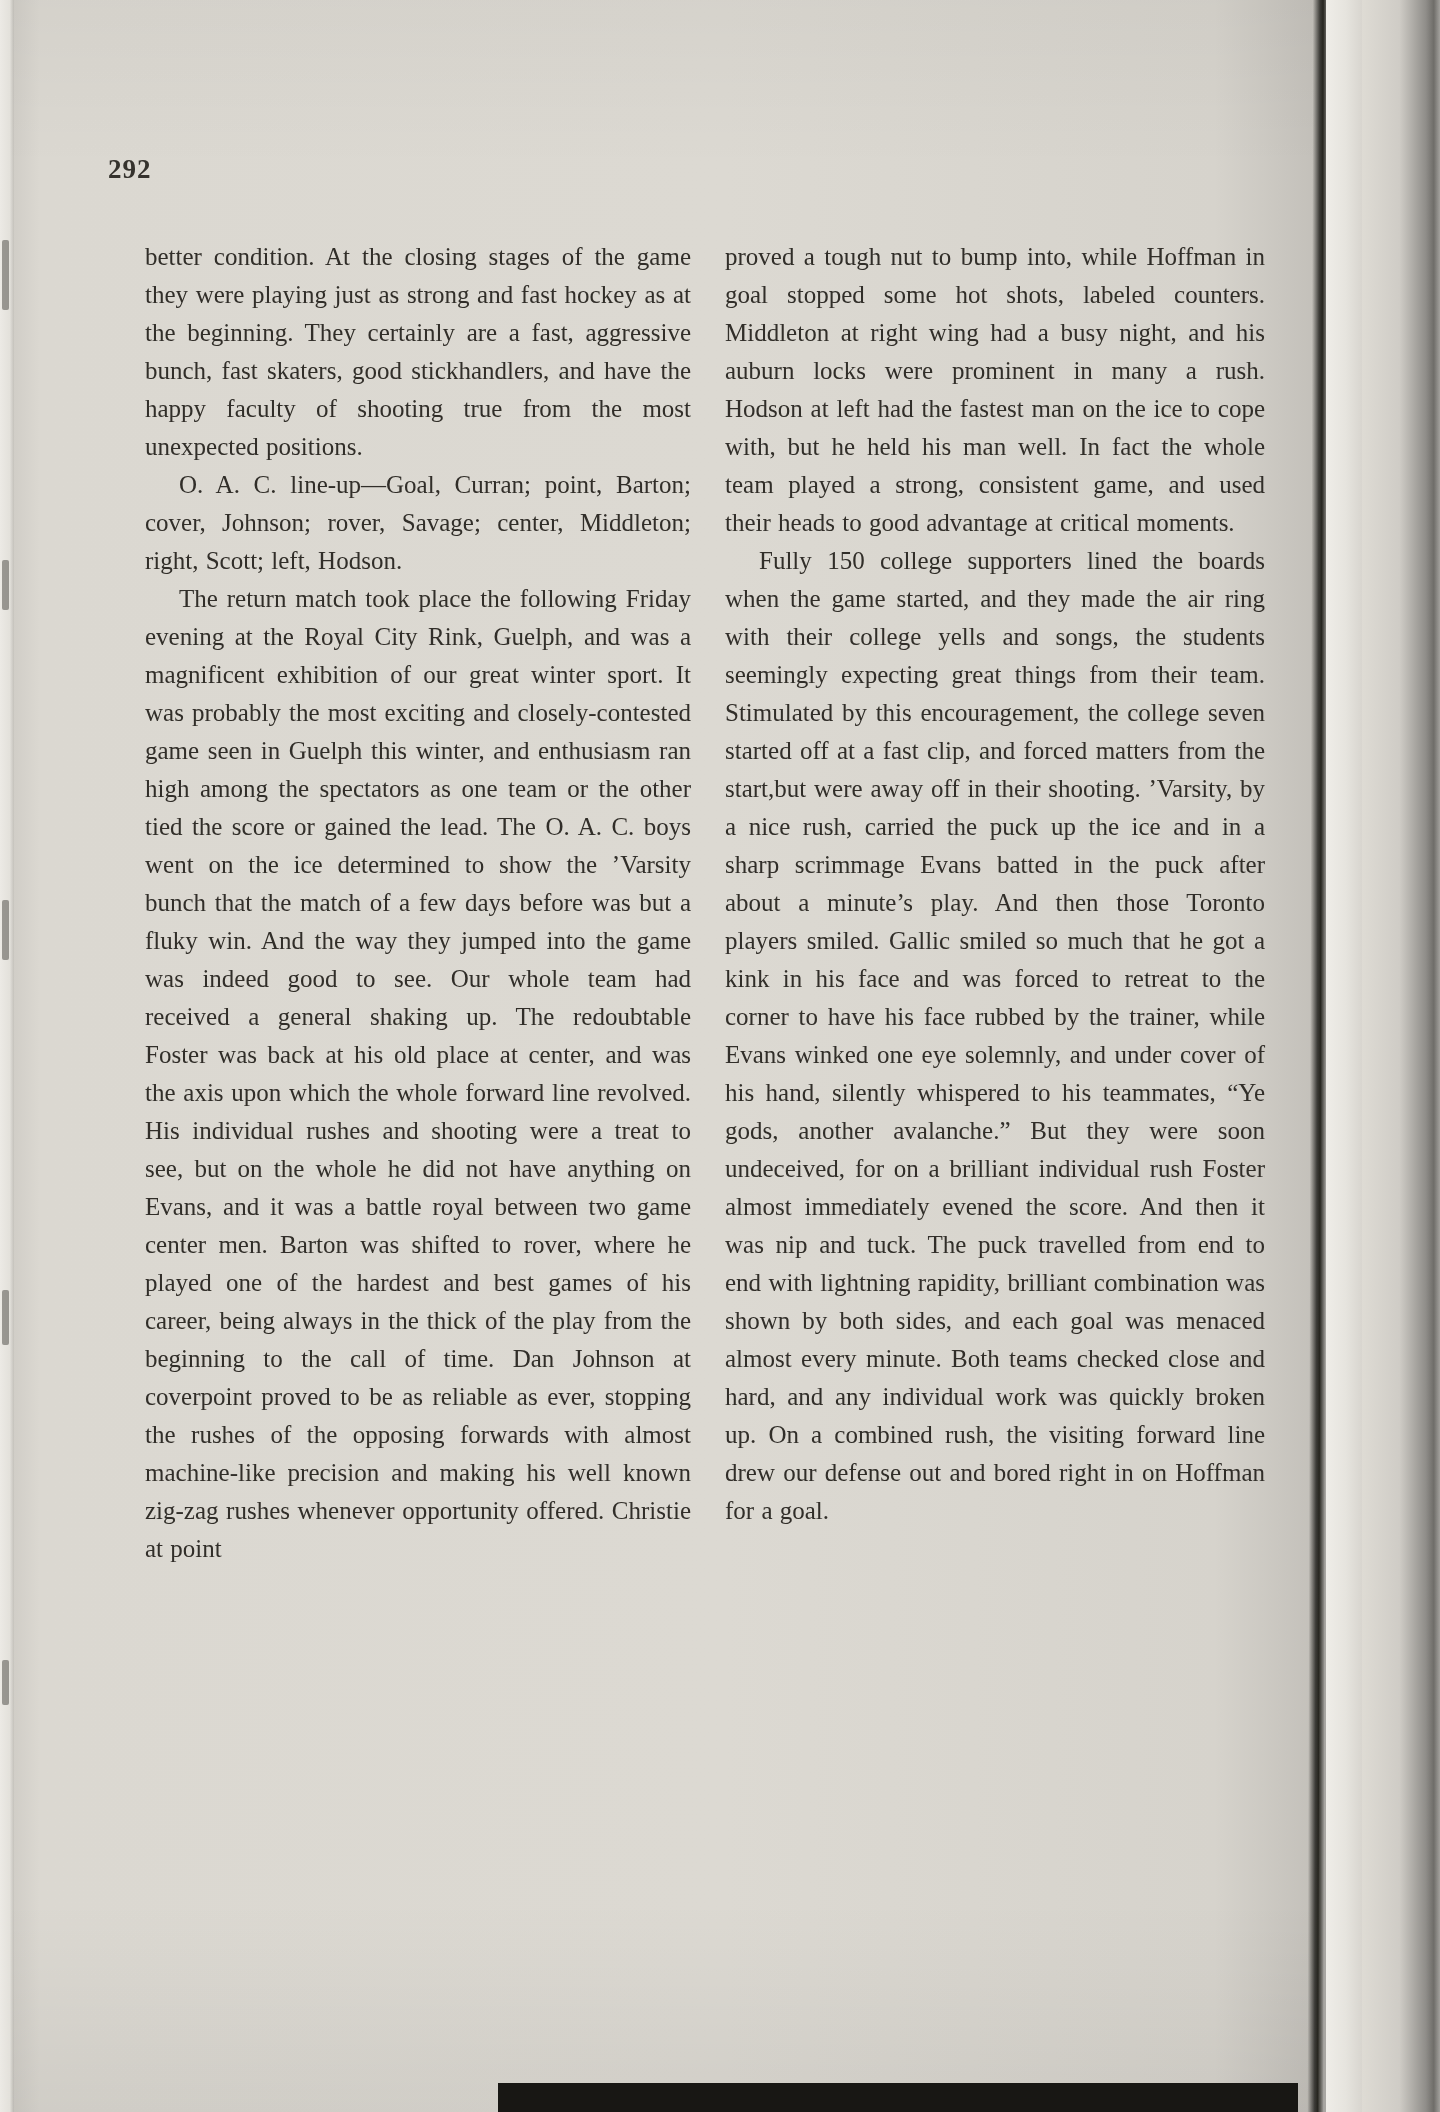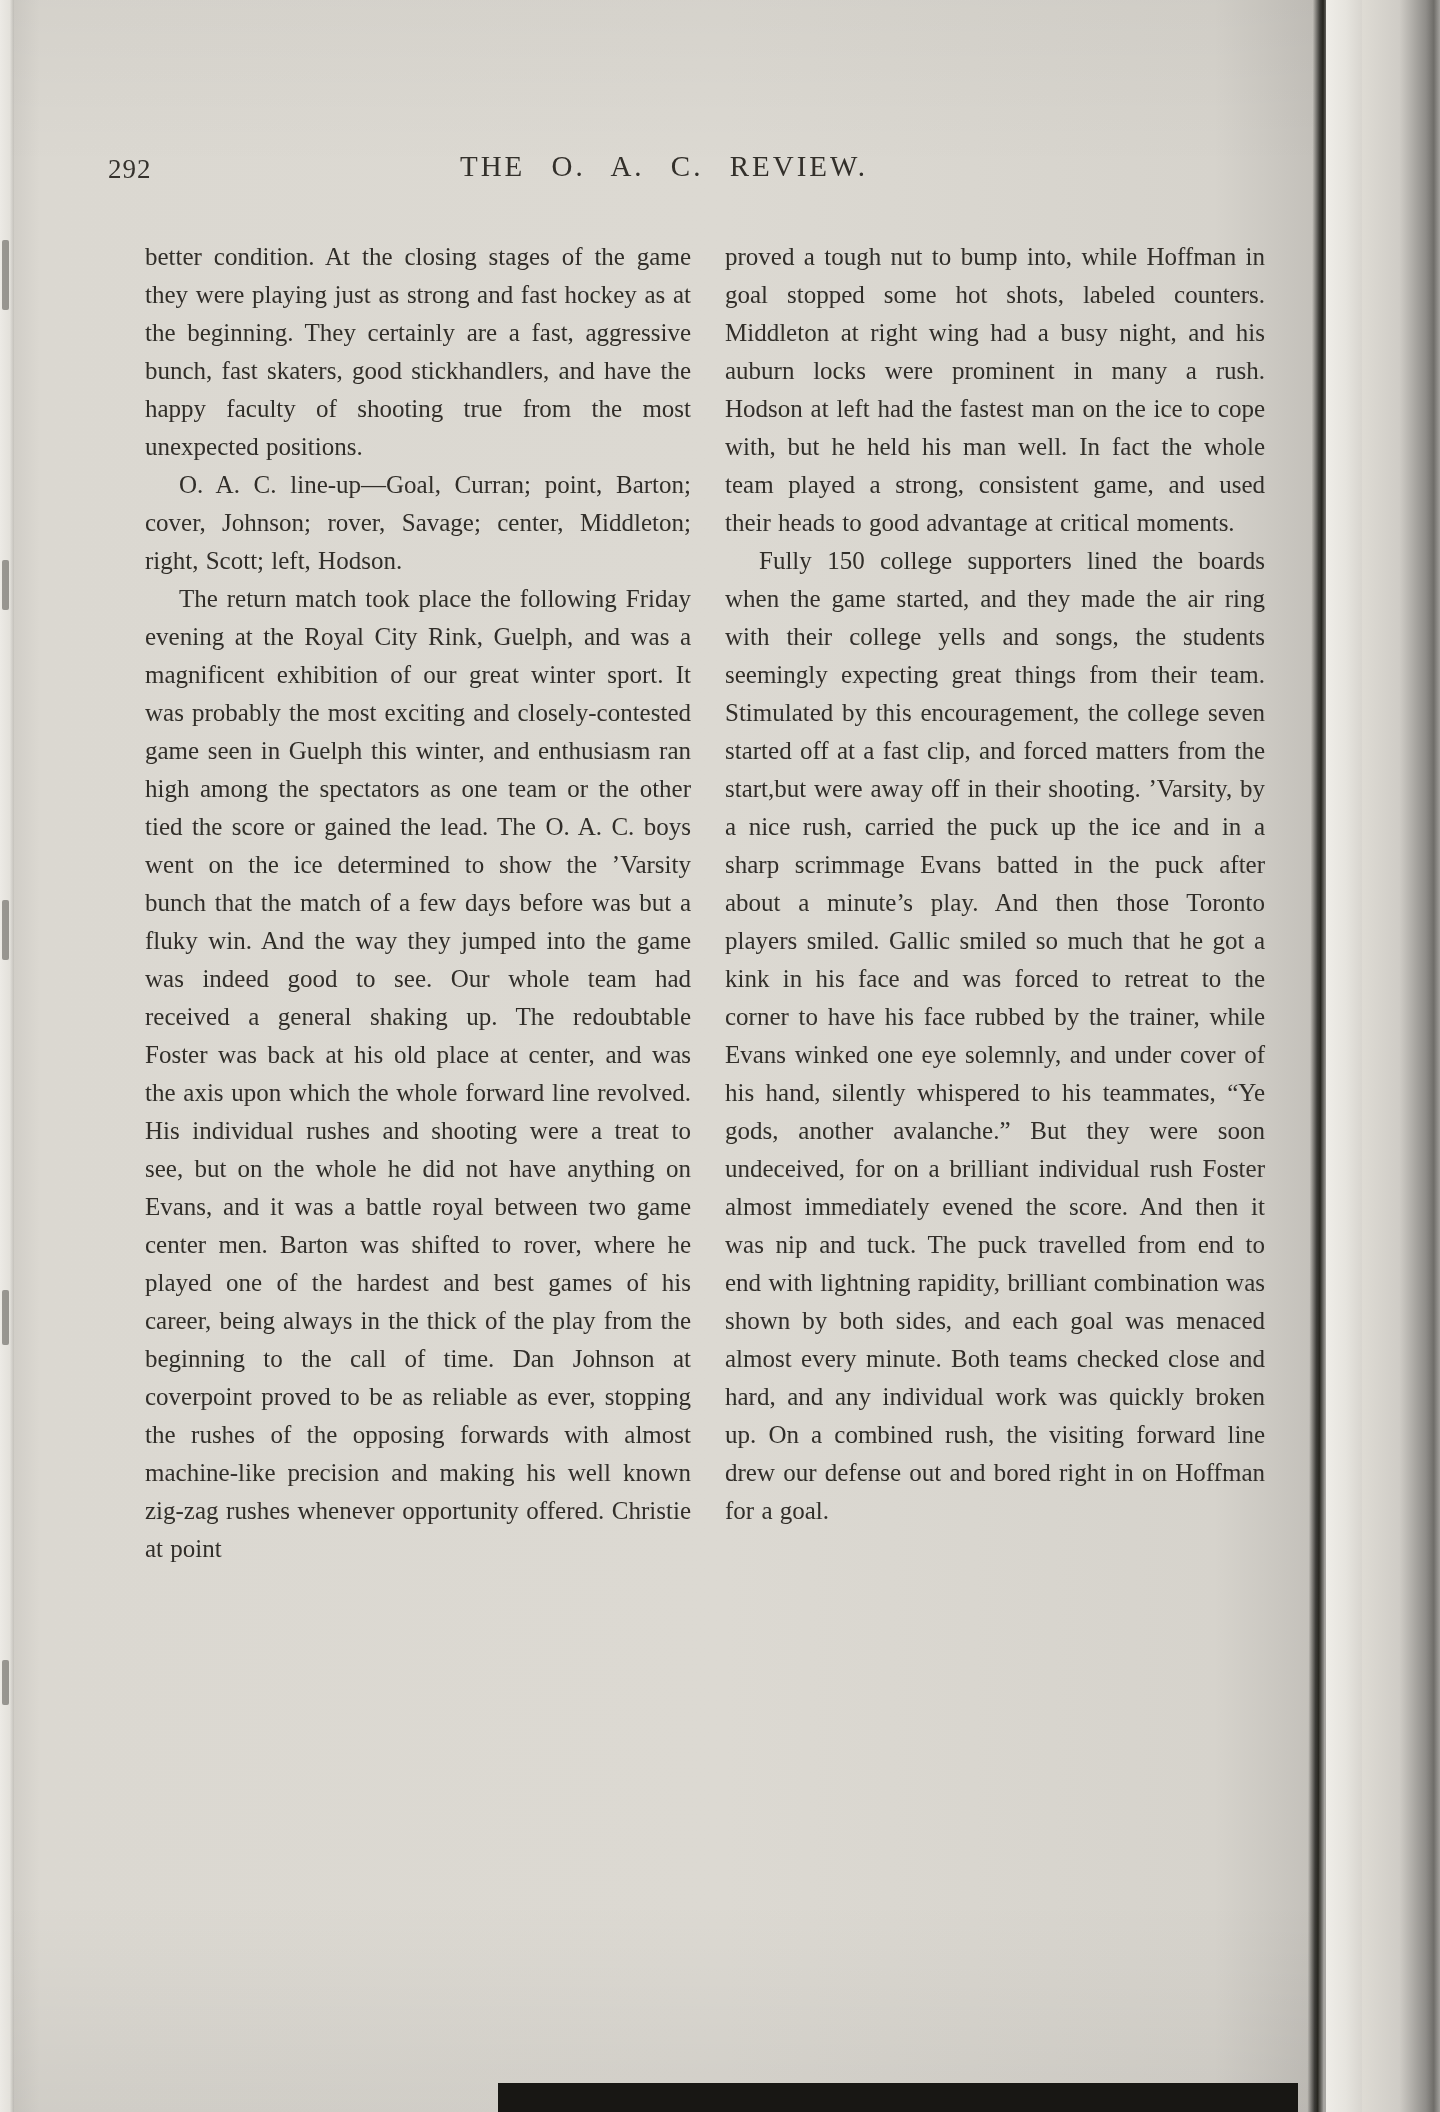--- a/index.html
+++ b/index.html
@@ -76,20 +76,21 @@
     left: 105px; top: 150px;
     width: 1118px;
     height: 40px;
   }
   .page-number {
     position: absolute;
     left: 3px; top: 4px;
     font-size: 27px;
     color: #35322d;
     letter-spacing: 1px;
+    font-weight: bold;
   }
   .journal-title {
     position: absolute;
     left: 0; right: 0;
     top: 0;
     text-align: center;
     font-size: 29px;
     color: #33302b;
     letter-spacing: 3px;
     word-spacing: 16px;
@@ -128,21 +129,20 @@
 <div class="binding-mark" style="top: 1290px; height: 55px;"></div>
 <div class="binding-mark" style="top: 1660px; height: 45px;"></div>
 
 <div class="page-edge-line"></div>
 <div class="next-page-strip"></div>
 <div class="outer-edge"></div>
 <div class="scan-artifact-bar"></div>
 
 <div class="header-row">
   <span class="page-number">292</span>
-  <span class="journal-title">THE O. A. C. REVIEW.</span>
 </div>
 
 <div class="text-block col-left">
   <p class="para">better condition. At the closing stages of the game they were playing just as strong and fast hockey as at the beginning. They certainly are a fast, aggressive bunch, fast skaters, good stickhandlers, and have the happy faculty of shooting true from the most unexpected positions.</p>
   <p class="para indent">O. A. C. line-up—Goal, Curran; point, Barton; cover, Johnson; rover, Savage; center, Middleton; right, Scott; left, Hodson.</p>
   <p class="para indent">The return match took place the following Friday evening at the Royal City Rink, Guelph, and was a magnificent exhibition of our great winter sport. It was probably the most exciting and closely-contested game seen in Guelph this winter, and enthusiasm ran high among the spectators as one team or the other tied the score or gained the lead. The O. A. C. boys went on the ice determined to show the ’Varsity bunch that the match of a few days before was but a fluky win. And the way they jumped into the game was indeed good to see. Our whole team had received a general shaking up. The redoubtable Foster was back at his old place at center, and was the axis upon which the whole forward line revolved. His individual rushes and shooting were a treat to see, but on the whole he did not have anything on Evans, and it was a battle royal between two game center men. Barton was shifted to rover, where he played one of the hardest and best games of his career, being always in the thick of the play from the beginning to the call of time. Dan Johnson at coverpoint proved to be as reliable as ever, stopping the rushes of the opposing forwards with almost machine-like precision and making his well known zig-zag rushes whenever opportunity offered. Christie at point</p>
 </div>
 
 <div class="text-block col-right">
   <p class="para">proved a tough nut to bump into, while Hoffman in goal stopped some hot shots, labeled counters. Middleton at right wing had a busy night, and his auburn locks were prominent in many a rush. Hodson at left had the fastest man on the ice to cope with, but he held his man well. In fact the whole team played a strong, consistent game, and used their heads to good advantage at critical moments.</p>

